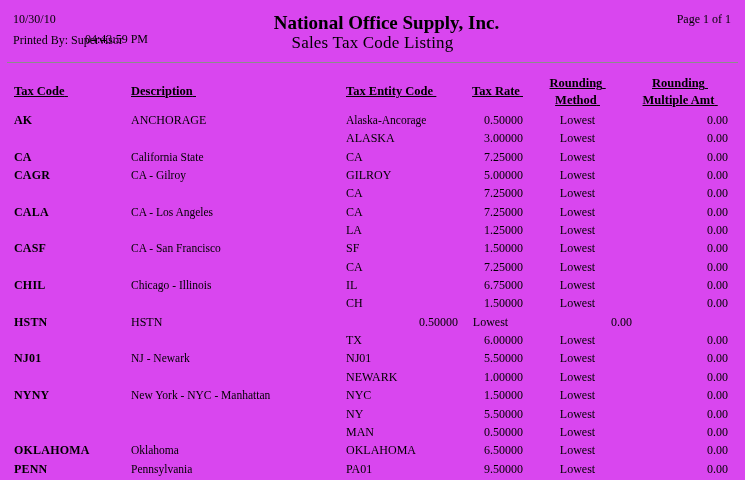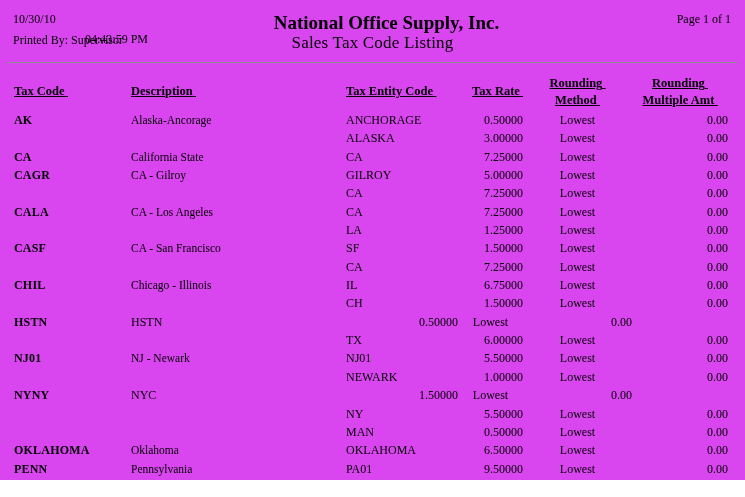--- a/index.html
+++ b/index.html
@@ -99,22 +99,22 @@
       <div class="stack">
         <div><span class="u">Rounding</span></div>
         <div><span class="u">Multiple Amt</span></div>
       </div>
     </div>
   </div>
 
   <div class="rows" id="rows">
       <div class="row">
       <span class="cell c1">AK</span>
+      <span class="cell c3">ANCHORAGE</span>
       <span class="cell c2">Alaska-Ancorage</span>
-      <span class="cell c3">ANCHORAGE</span>
       <span class="cell c4">0.50000</span>
       <span class="cell c5">Lowest</span>
       <span class="cell c6">0.00</span>
     </div>
       <div class="row">
       <span class="cell c1"></span>
       <span class="cell c2"></span>
       <span class="cell c3">ALASKA</span>
       <span class="cell c4">3.00000</span>
       <span class="cell c5">Lowest</span>
@@ -218,20 +218,21 @@
       <div class="row">
       <span class="cell c1"></span>
       <span class="cell c2"></span>
       <span class="cell c3">NEWARK</span>
       <span class="cell c4">1.00000</span>
       <span class="cell c5">Lowest</span>
       <span class="cell c6">0.00</span>
     </div>
       <div class="row">
       <span class="cell c1">NYNY</span>
+      <span class="cell c2">New York - NYC - Manhattan</span>
       <span class="cell c3">NYC</span>
       <span class="cell c4">1.50000</span>
       <span class="cell c5">Lowest</span>
       <span class="cell c6">0.00</span>
     </div>
       <div class="row">
       <span class="cell c1"></span>
       <span class="cell c2"></span>
       <span class="cell c3">NY</span>
       <span class="cell c4">5.50000</span>

